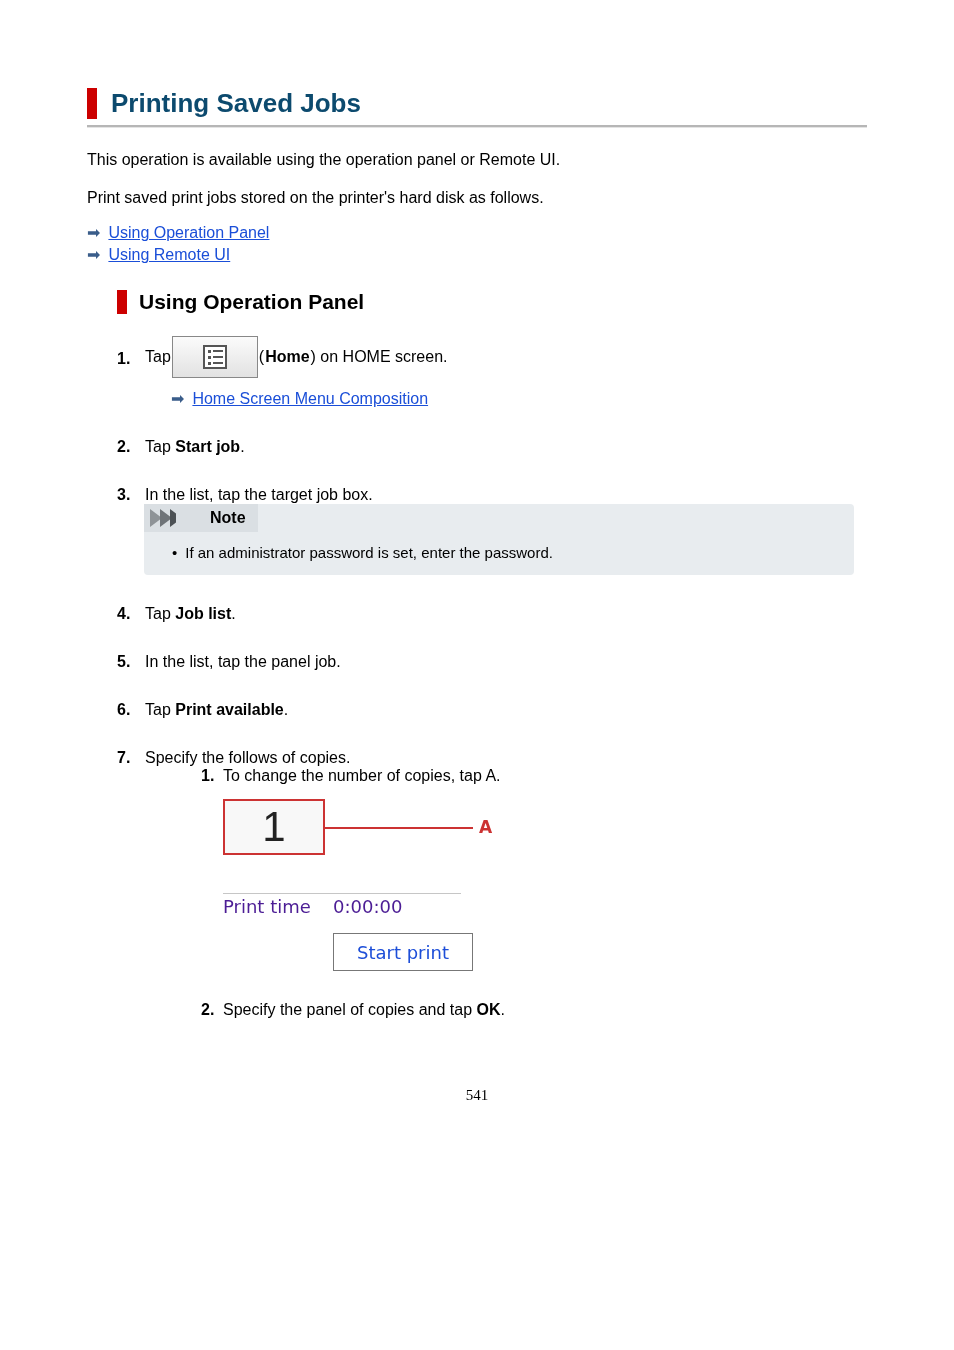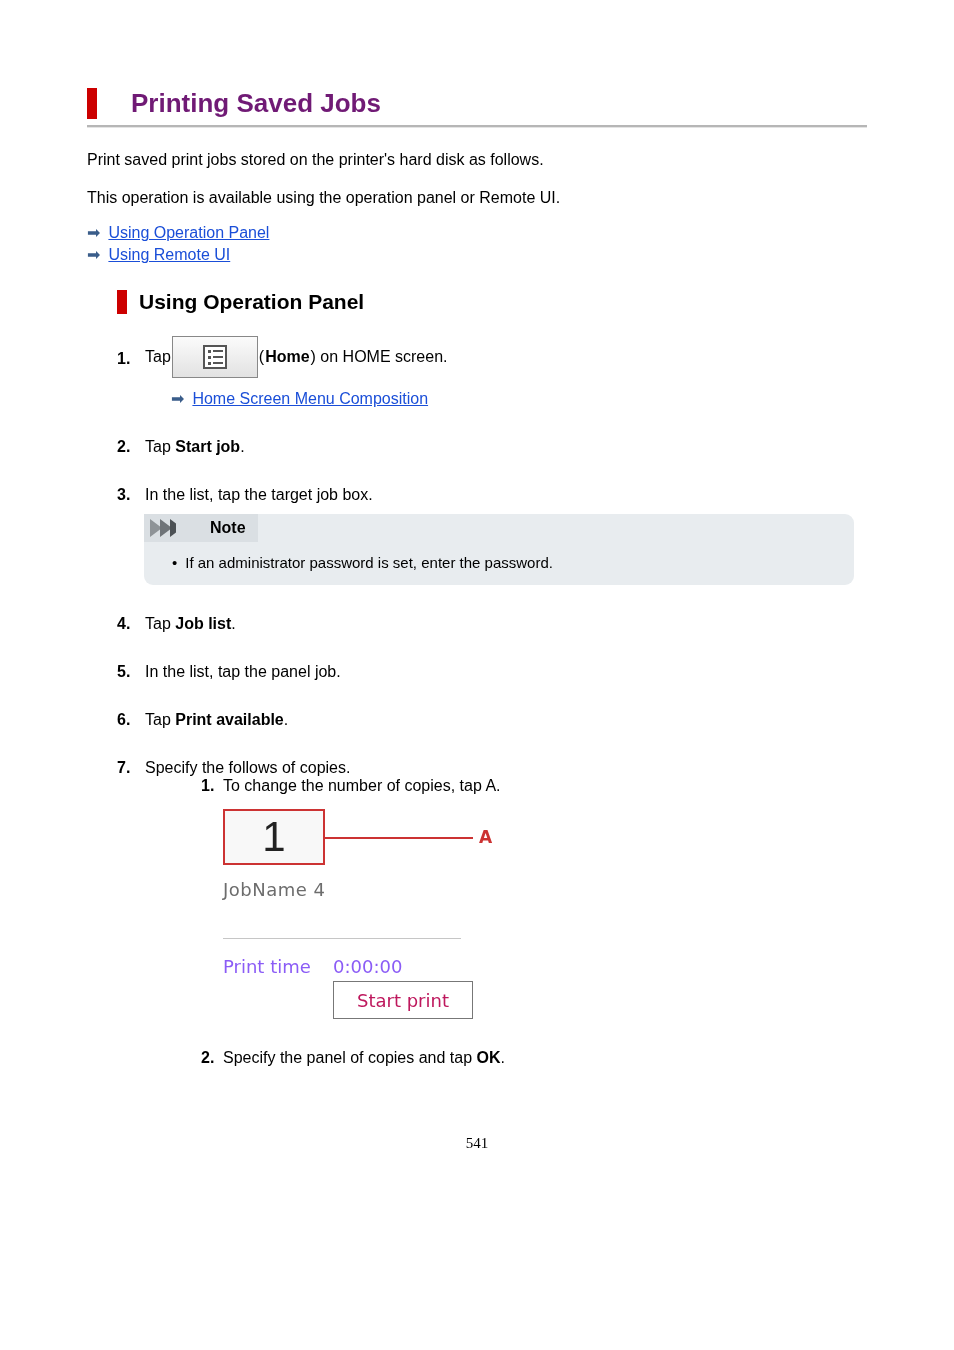--- a/index.html
+++ b/index.html
@@ -16,22 +16,21 @@
     padding: 88px 87px 40px 87px;
   }
   .h1-wrap {
     border-left: 10px solid #cc0000;
     padding-left: 14px;
     margin-bottom: 6px;
   }
   .h1 {
     font-size: 26px;
     font-weight: bold;
-    color: #701a75;
-    margin-left: 20px;
+    color: #0c4a6e;
   }
   .h1-underline {
     height: 2px;
     background: #b6b6b6;
     margin: 4px 0 22px 0;
     box-shadow: 0 1px 0 #e4e4e4;
   }
   .body-text {
     font-size: 16px;
     line-height: 1.35;
@@ -128,23 +127,23 @@
   .list-glyph .l2 { left:8px; top:9px; width:10px; height:2px; }
   .list-glyph .d3 { left:3px; top:15px; width:3px; height:3px; }
   .list-glyph .l3 { left:8px; top:15px; width:10px; height:2px; }
   .sub-arrow-link {
     display:flex;
     align-items:center;
     margin-top: 12px;
     margin-left: 26px;
   }
   .note-box {
-    margin-top: 10px;
+    margin-top: 0;
     background: #e8ecef;
-    border-radius: 9px;
+    border-radius: 4px;
     margin-left: -1px;
     width: 710px;
   }
   .note-tab {
     display: inline-flex;
     align-items: center;
     background: #dadfe3;
     height: 28px;
     padding-right: 12px;
   }
@@ -253,57 +252,57 @@
   }
   .thin-divider {
     height:1px;
     background:#c6c6c6;
     margin-top: 38px;
     width: 238px;
   }
   .print-row {
     display:flex;
     align-items:center;
-    margin-top:17px;
+    margin-top:2px;
     font-size:18px;
-    color:#8b5cf6;
+    color:#4c1d95;
   }
   .print-row .pt-label { width: 110px; }
   .start-btn {
-    margin-top:4px;
+    margin-top:16px;
     margin-left: 110px;
     width: 140px;
     height: 38px;
     border:1px solid #777;
     display:flex;
     align-items:center;
     justify-content:center;
     font-size:18px;
-    color:#be185d;
+    color:#1d4ed8;
     background:#fff;
   }
   .page-num {
     text-align:center;
     font-family: "Times New Roman", serif;
     font-size:15px;
     margin-top: 68px;
   }
 </style>
 </head>
 <body>
 
 <div class="page">
 
   <div class="h1-wrap">
     <span class="h1">Printing Saved Jobs</span>
   </div>
   <div class="h1-underline"></div>
 
+  <p class="body-text">This operation is available using the operation panel or Remote UI.</p>
   <p class="body-text">Print saved print jobs stored on the printer's hard disk as follows.</p>
-  <p class="body-text">This operation is available using the operation panel or Remote UI.</p>
 
   <ul class="arrow-list">
     <li>
       <span class="arrow">➡</span>
       <a class="link" href="#">Using Operation Panel</a>
     </li>
     <li>
       <span class="arrow">➡</span>
       <a class="link" href="#">Using Remote UI</a>
     </li>
@@ -377,21 +376,20 @@
       <li>
         <span>Specify the follows of copies.</span>
 
         <ol class="substeps">
           <li>
             <span>To change the number of copies, tap A.</span>
             <div class="device-screen">
               <div class="copies-box">1</div>
               <div class="red-line"></div>
               <div class="red-A">A</div>
-              <div class="jobname">JobName 4</div>
               <div class="thin-divider"></div>
               <div class="print-row">
                 <span class="pt-label">Print time</span>
                 <span>0:00:00</span>
               </div>
               <div class="start-btn">Start print</div>
             </div>
           </li>
           <li>
             <span>Specify the panel of copies and tap </span><b>OK</b><span>.</span>

